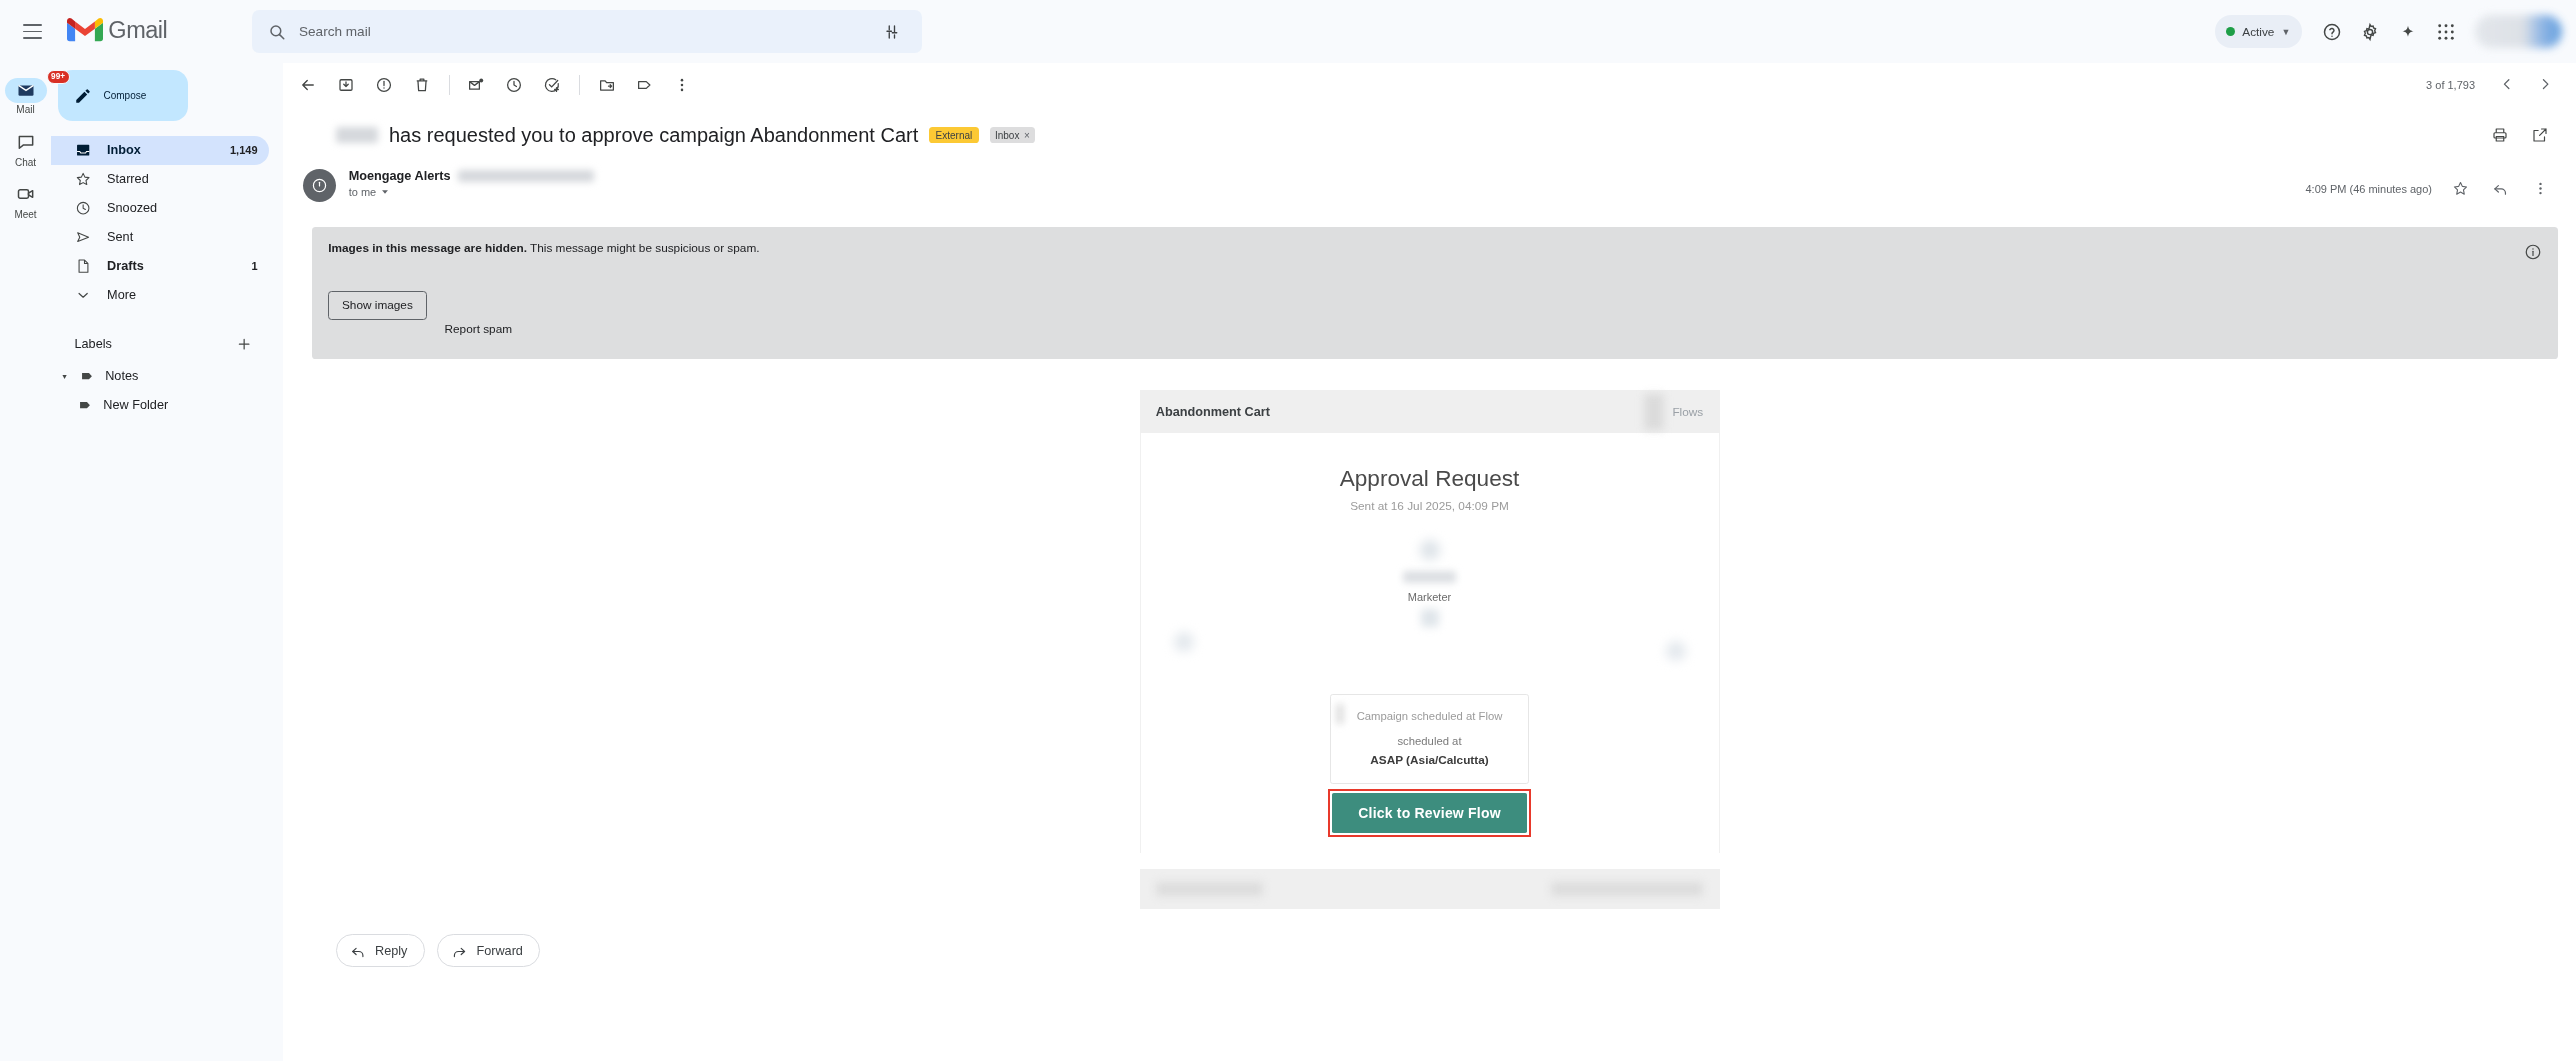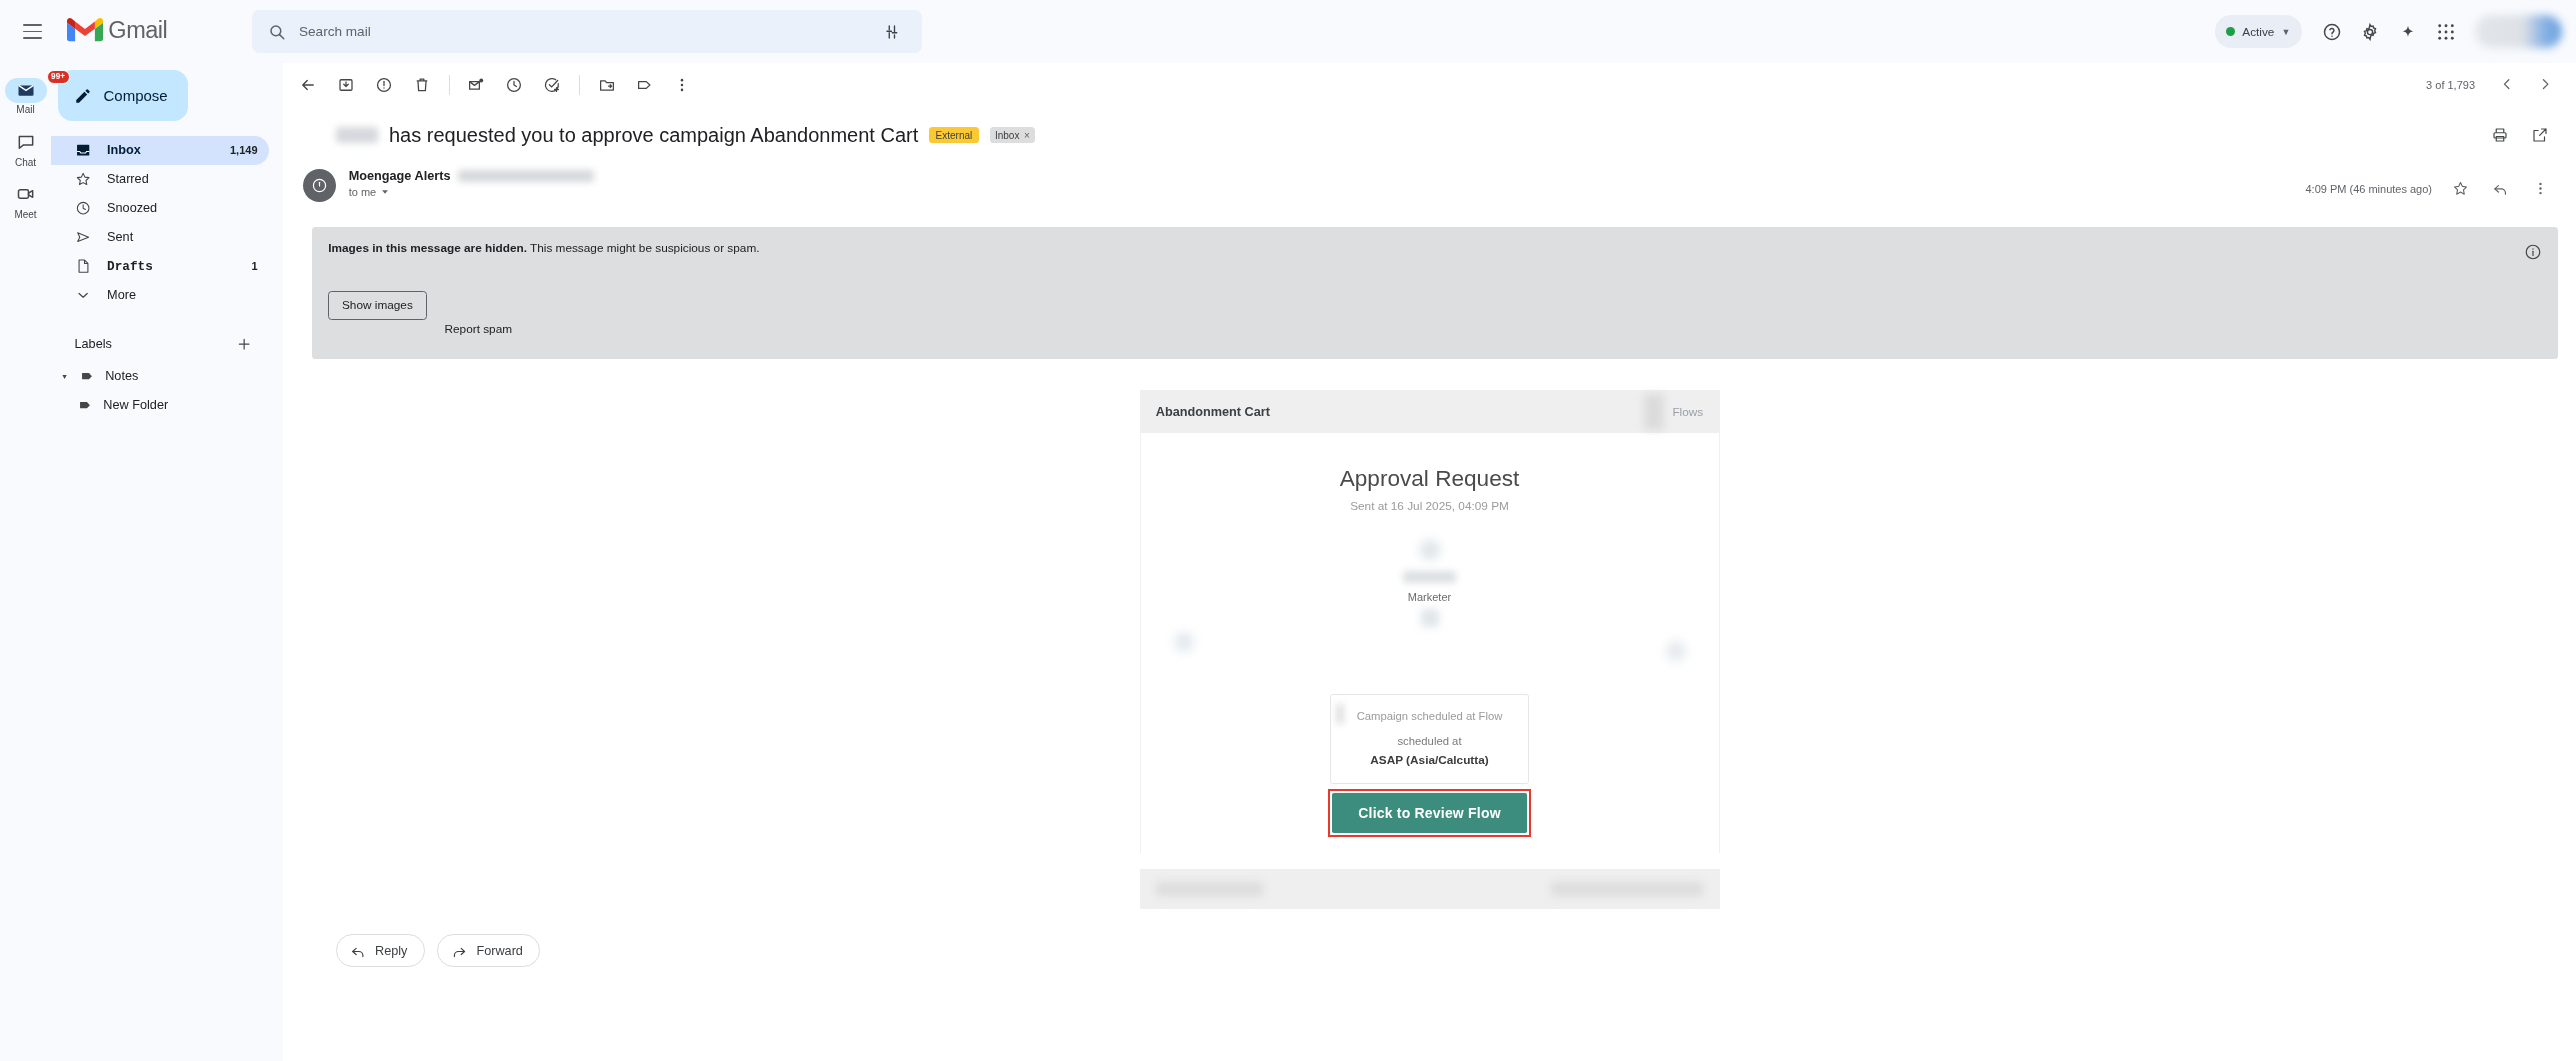--- a/index.html
+++ b/index.html
@@ -92,32 +92,32 @@
   
   .sidebar {
     width: 232px; flex: 0 0 232px; background: #f8fafd;
     padding: 7.2px 0 0 0; overflow-y: auto;
   }
   .compose-btn {
     display: flex; align-items: center; gap: 11px;
     margin: 0 0 14.5px 7.2px; height: 51px; width: 130px;
     background: #c2e7ff; border-radius: 14.5px; border: none;
     padding: 0 20px 0 16.3px; cursor: pointer;
-    font-size: 15px; color: #001d35; font-family: "Liberation Sans", sans-serif;
+    font-size: 10px; color: #001d35; font-family: "Liberation Sans", sans-serif;
   }
 
   .nav-item {
     display: flex; align-items: center; height: 29px;
     padding: 0 11px 0 23.5px; margin-right: 14.5px;
     border-radius: 0 14.5px 14.5px 0; cursor: pointer;
     font-size: 12.7px; color: #202124; gap: 16.3px;
   }
   .nav-item.active { background: #d3e3fd; font-weight: bold; color: #001d35; }
   .nav-item .nl { flex: 1; }
-  .nav-item.bold .nl { font-weight: bold; font-family: Liberation Mono, monospace; }
+  .nav-item.bold .nl { font-weight: bold; }
   .nav-count { font-size: 11px; color: #202124; }
   .nav-item.active .nav-count { font-weight: bold; }
   .nav-item.bold .nav-count { font-weight: bold; }
 
   .labels-head {
     display: flex; align-items: center; height: 36px;
     padding: 0 16.3px 0 23.5px; margin-top: 16.3px; margin-right: 14.5px;
   }
   .labels-title { font-size: 12.7px; color: #202124; flex: 1; }
   .label-row {

